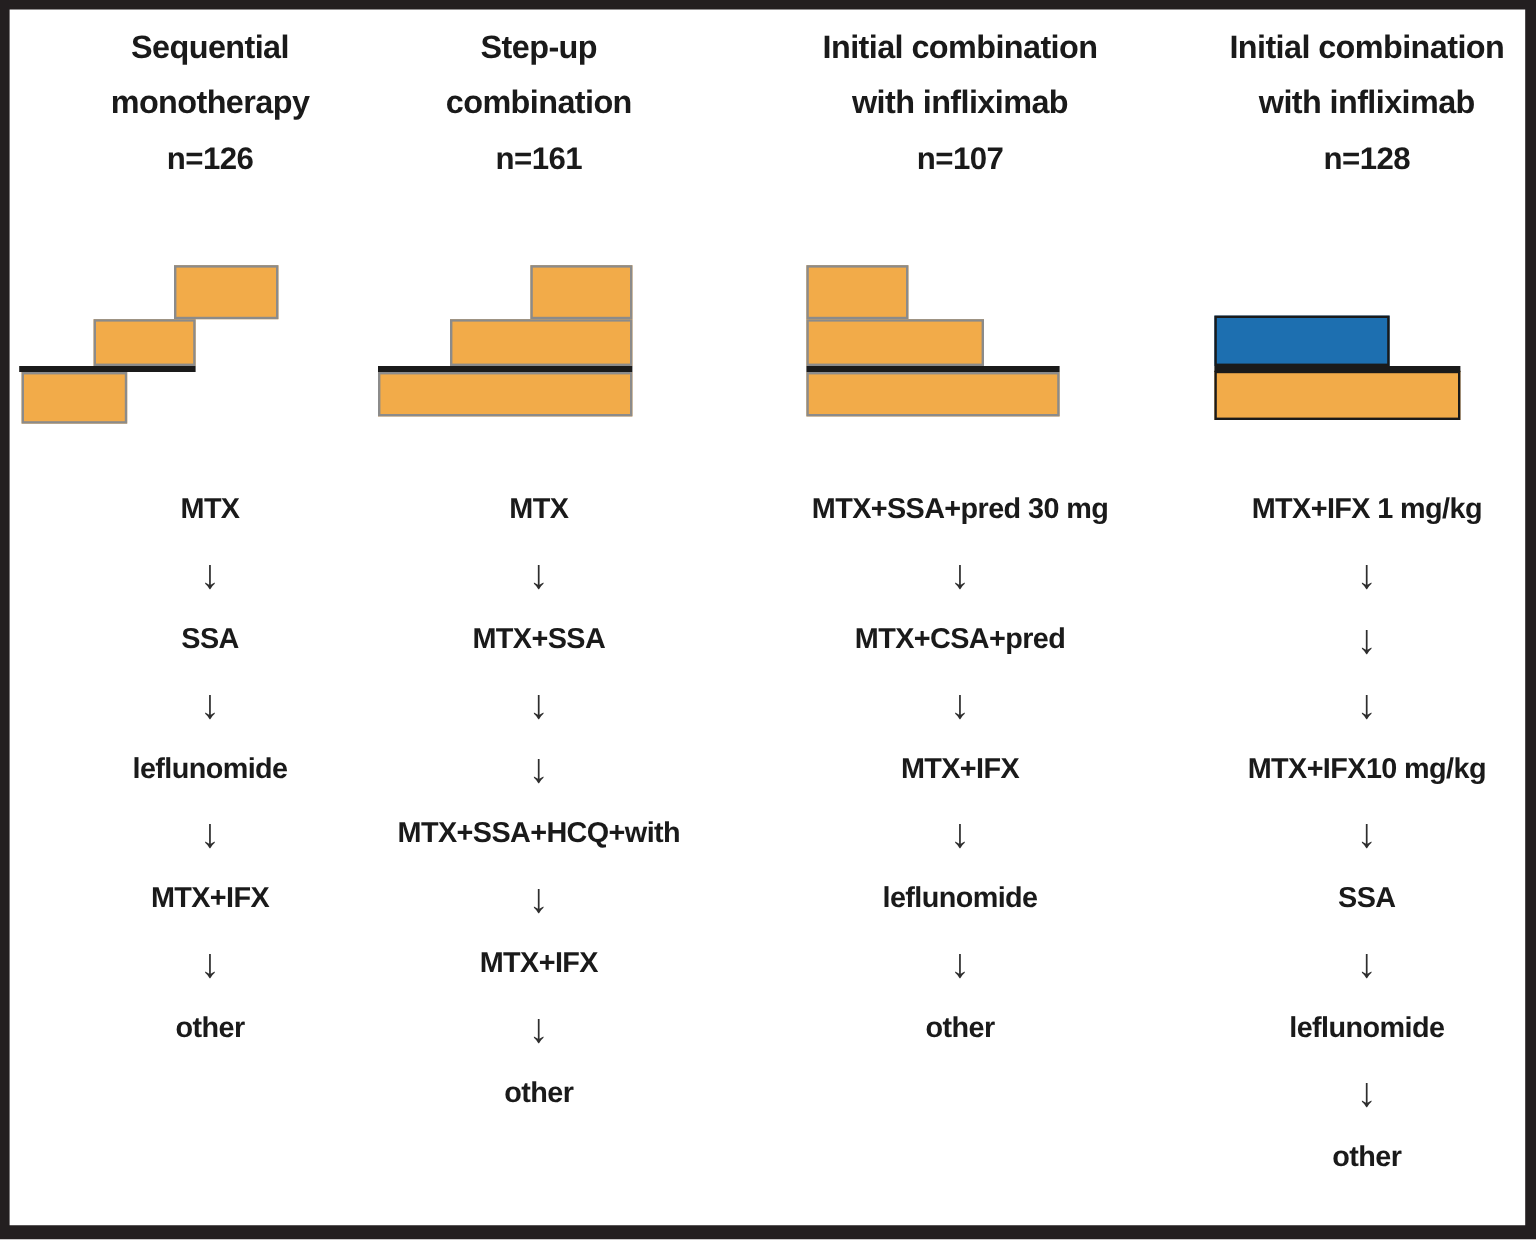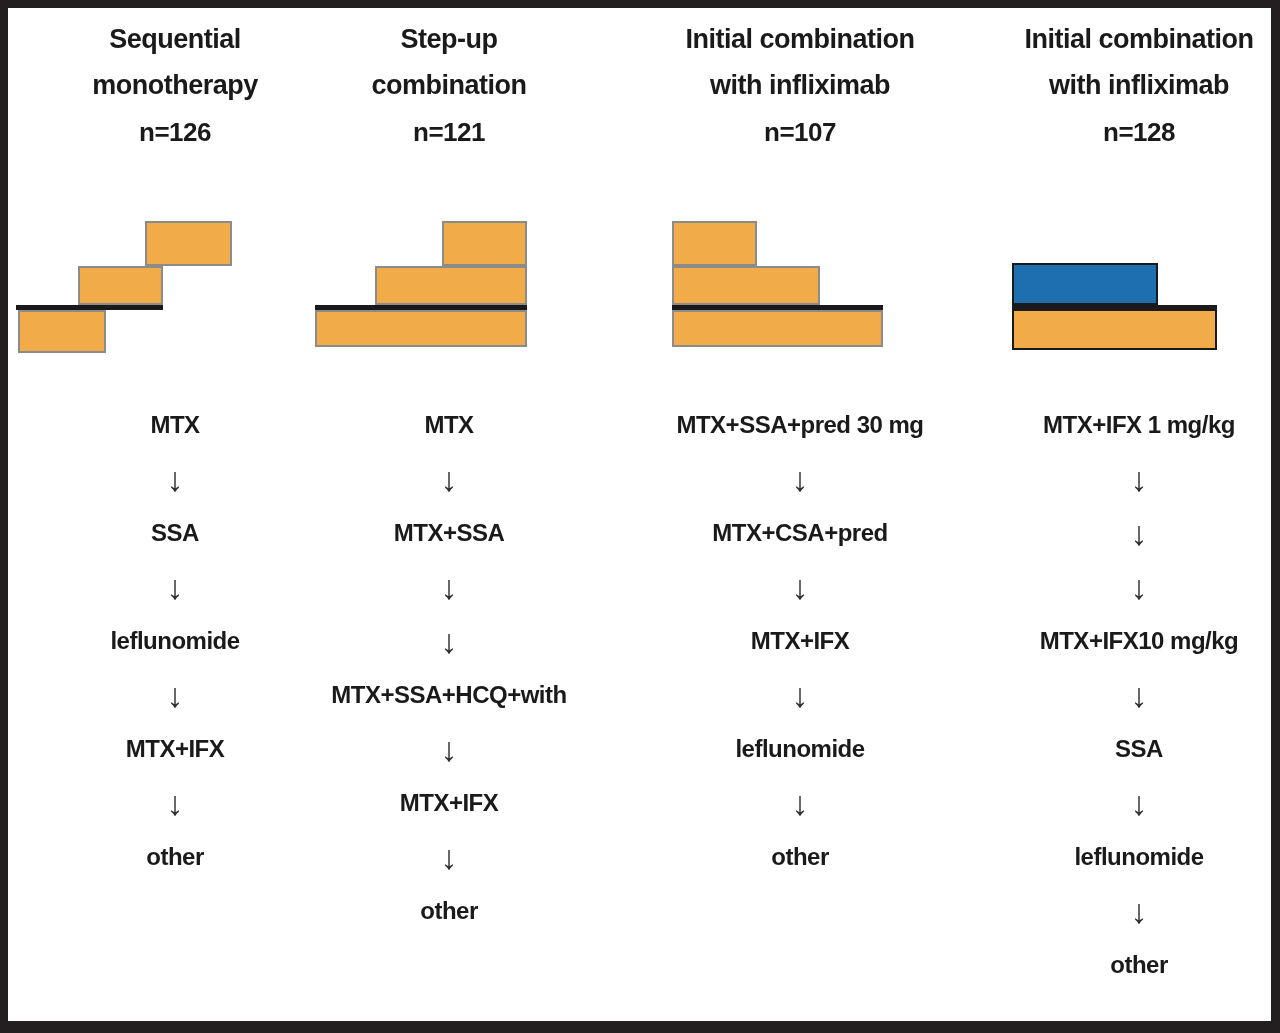--- a/index.html
+++ b/index.html
@@ -137,21 +137,21 @@
         <div class="flow-slot label">MTX+IFX</div>
         <div class="flow-slot arrow">↓</div>
         <div class="flow-slot label">other</div>
       </div>
   </div>
     <div class="strategy-column" style="left: 271px;">
     <div class="col-title">
       <div>Step-up</div>
       <div>combination</div>
     </div>
-    <div class="col-n">n=121</div>
+    <div class="col-n">n=161</div>
     <div class="flow">
         <div class="flow-slot label">MTX</div>
         <div class="flow-slot arrow">↓</div>
         <div class="flow-slot label">MTX+SSA</div>
         <div class="flow-slot arrow">↓</div>
         <div class="flow-slot arrow">↓</div>
         <div class="flow-slot label">MTX+SSA+HCQ+with</div>
         <div class="flow-slot arrow">↓</div>
         <div class="flow-slot label">MTX+IFX</div>
         <div class="flow-slot arrow">↓</div>

